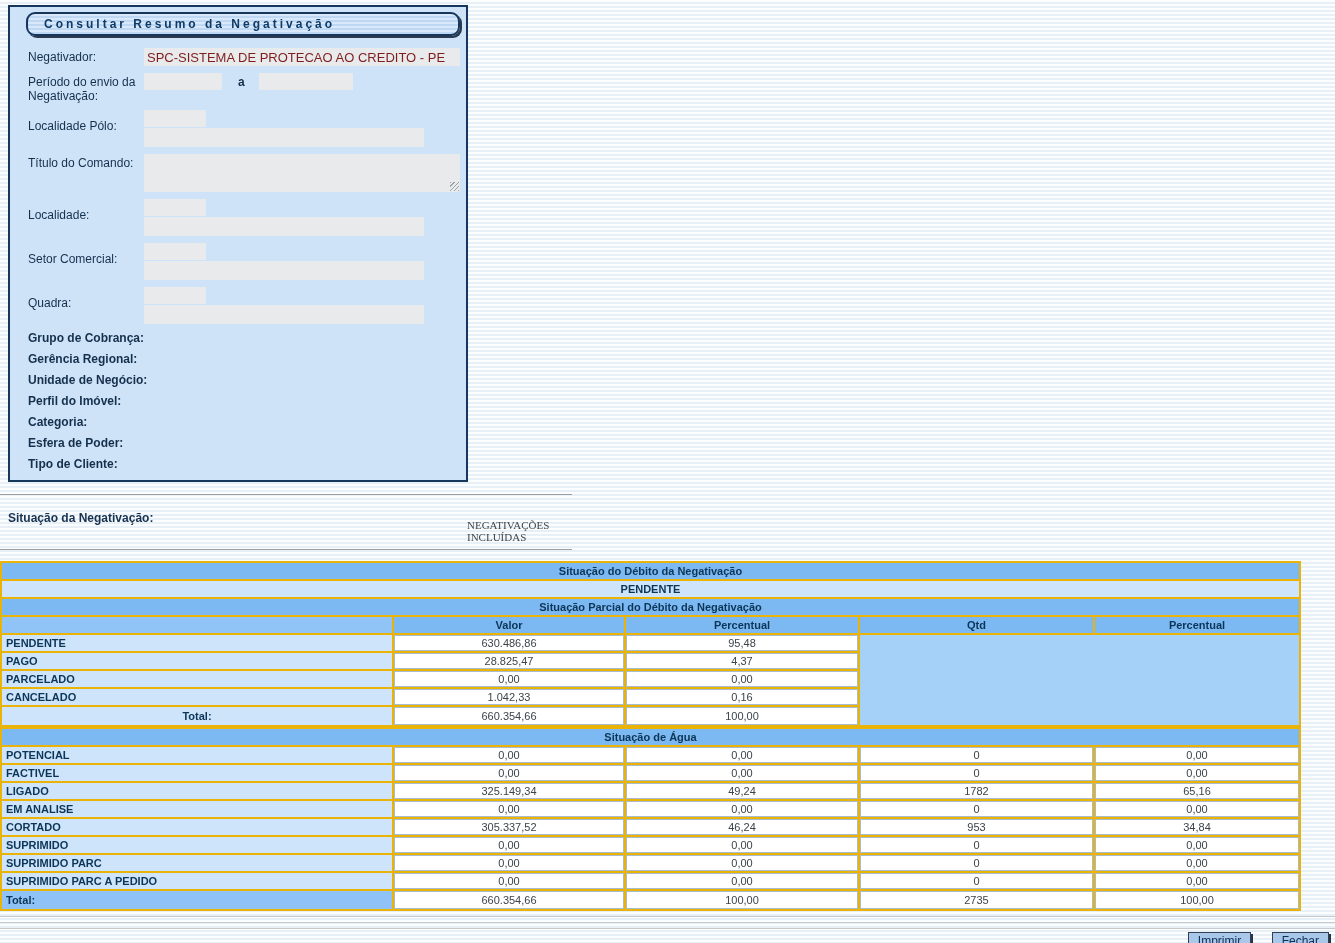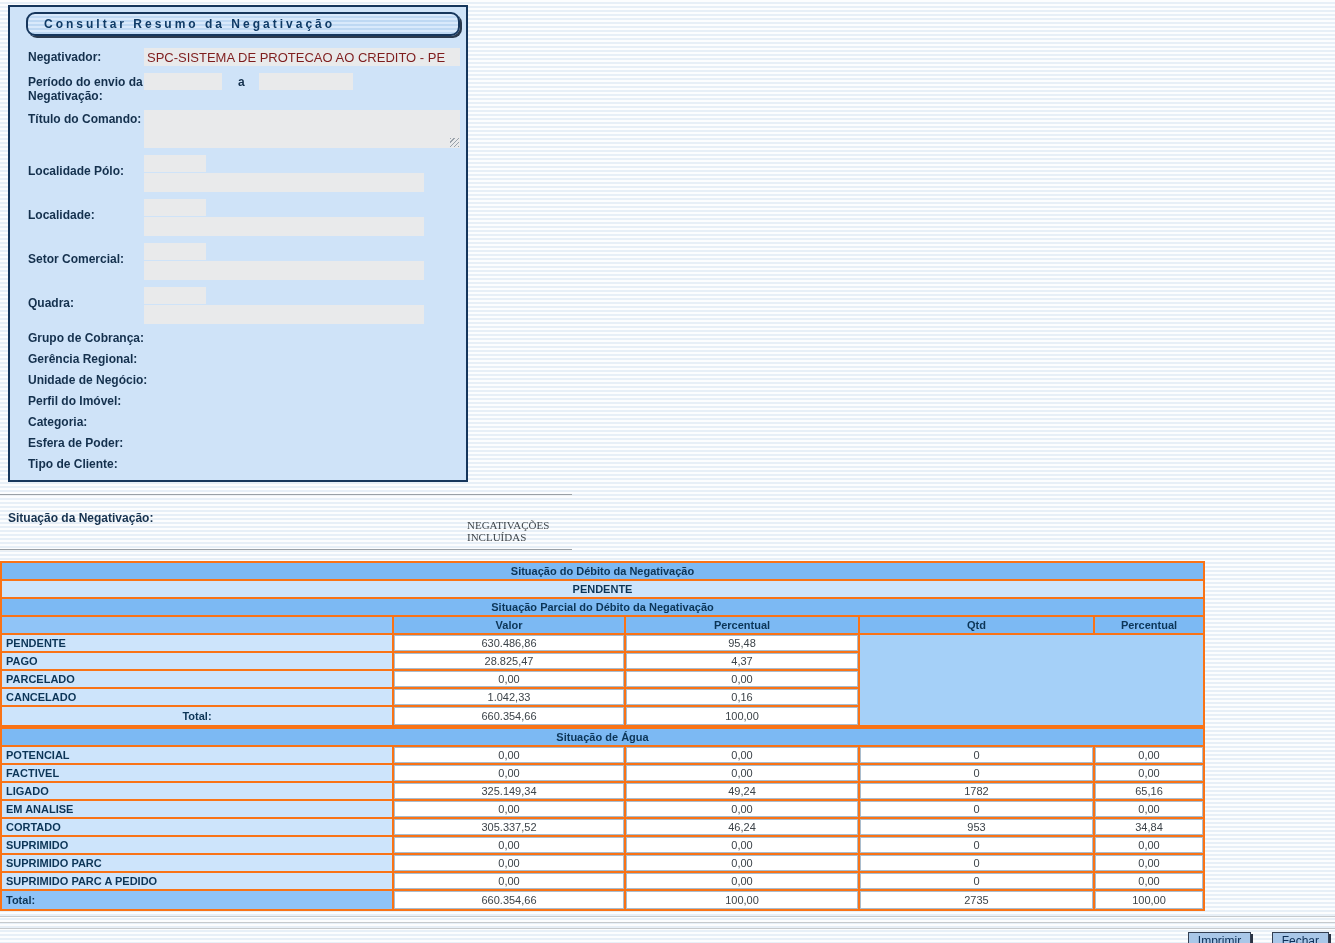--- a/index.html
+++ b/index.html
@@ -17,21 +17,21 @@
   .title-pill {
     height:24px; border:2px solid #16365c; border-radius:9px;
     background: repeating-linear-gradient(180deg, #d9e9fb 0px, #d9e9fb 2px, #bed8f3 2px, #bed8f3 4px);
     box-shadow: 2px 2px 0 #2b3a4e;
     display:flex; align-items:center; padding-left:16px;
     color:#0e3a66; font-size:12px; font-weight:bold; letter-spacing:3px;
     margin-bottom:12px;
   }
   .frow { display:flex; margin:0 0 7px 2px; }
   .frow .lbl {
-    width:116px; flex:none; font-size:12px; font-weight:bold; color:#14304d;
+    width:116px; flex:none; font-size:12px; font-weight:normal; color:#14304d;
     line-height:14px; padding-top:2px;
   }
   .gray { background:#e9eaeb; border:0; }
   .inp-wide { width:340px; height:18px; font-size:13px; color:#7f1d1d;
     display:flex; align-items:center; padding-left:3px; white-space:nowrap; overflow:hidden; }
   .inp-small { width:78px; height:17px; }
   .inp-small2 { width:94px; height:17px; }
   .sep-a { font-size:12px; font-weight:bold; color:#14304d; margin:2px 14px 0 16px; }
   .txtarea { width:337px; height:38px; position:relative; }
   .txtarea::after {
@@ -42,21 +42,21 @@
   .pair .box2 { width:280px; height:19px; margin-top:1px; }
   .pair-lbl { padding-top:9px !important; }
   .lbl-only { margin:0 0 6px 2px; width:120px; font-size:12px; font-weight:bold; color:#14304d; line-height:15px; }
   
   .sit-section { width:572px; margin-top:12px; }
   .sep-line { height:2px; border-top:1px solid #9aa0a6; border-bottom:1px solid #edf1f4; margin:2px 0; }
   .sit-row { display:flex; padding:5px 0 4px 0; }
   .sit-row .sit-lbl { flex:none; width:467px; padding-left:8px; font-size:12px; font-weight:bold; color:#16324f; padding-top:8px; }
   .sit-row .sit-val { width:100px; font-size:11px; color:#3f464c; line-height:12px; padding-top:16px;font-family:Liberation Serif, serif; }
   
-  table.data { width:1205px; border-collapse:separate; border-spacing:2px; table-layout:fixed; background:#f97316; margin:0; }
+  table.data { width:1301px; border-collapse:separate; border-spacing:2px; table-layout:fixed; background:#eab308; margin:0; }
   table.data.first { margin-top:10px; }
   td { padding:0 3px; }
   .hdr  { background:#7cb9f3; color:#0c3557; font-weight:bold; font-size:11px; text-align:center; height:16px; }
   .status-row { background:#cde4fb; color:#0c3557; font-weight:bold; font-size:11px; text-align:center; height:16px; }
   .colhdr-empty { background:#90c4f7; height:16px; }
   .lblcell { background:#cde4fb; color:#0c3557; font-weight:bold; font-size:11px; height:16px; padding-left:4px; }
   .val { background:#ffffff; border:1px solid #a9bccd; text-align:center; font-size:11px; color:#3c4349; height:16px; }
   .merged { background:#a5d0f8; }
   .totcell1 { background:#cde4fb; color:#0c3557; font-weight:bold; font-size:11px; text-align:center; height:18px; }
   .totcell2 { background:#8fc3f7; color:#0c3557; font-weight:bold; font-size:11px; text-align:left; padding-left:4px; height:18px; }
@@ -83,31 +83,31 @@
     <div class="gray inp-wide">SPC-SISTEMA DE PROTECAO AO CREDITO - PE</div>
   </div>
 
   <div class="frow">
     <div class="lbl">Período do envio da Negativação:</div>
     <div class="gray inp-small"></div>
     <div class="sep-a">a</div>
     <div class="gray inp-small2"></div>
   </div>
 
+  <div class="frow pair">
+    <div class="lbl pair-lbl">Localidade Pólo:</div>
+    <div>
+      <div class="gray box1"></div>
+      <div class="gray box2"></div>
+    </div>
+  </div>
+
   <div class="frow">
     <div class="lbl">Título do Comando:</div>
     <div class="gray txtarea"></div>
-  </div>
-
-  <div class="frow pair">
-    <div class="lbl pair-lbl">Localidade Pólo:</div>
-    <div>
-      <div class="gray box1"></div>
-      <div class="gray box2"></div>
-    </div>
   </div>
 
   <div class="frow pair">
     <div class="lbl pair-lbl">Localidade:</div>
     <div>
       <div class="gray box1"></div>
       <div class="gray box2"></div>
     </div>
   </div>
 

